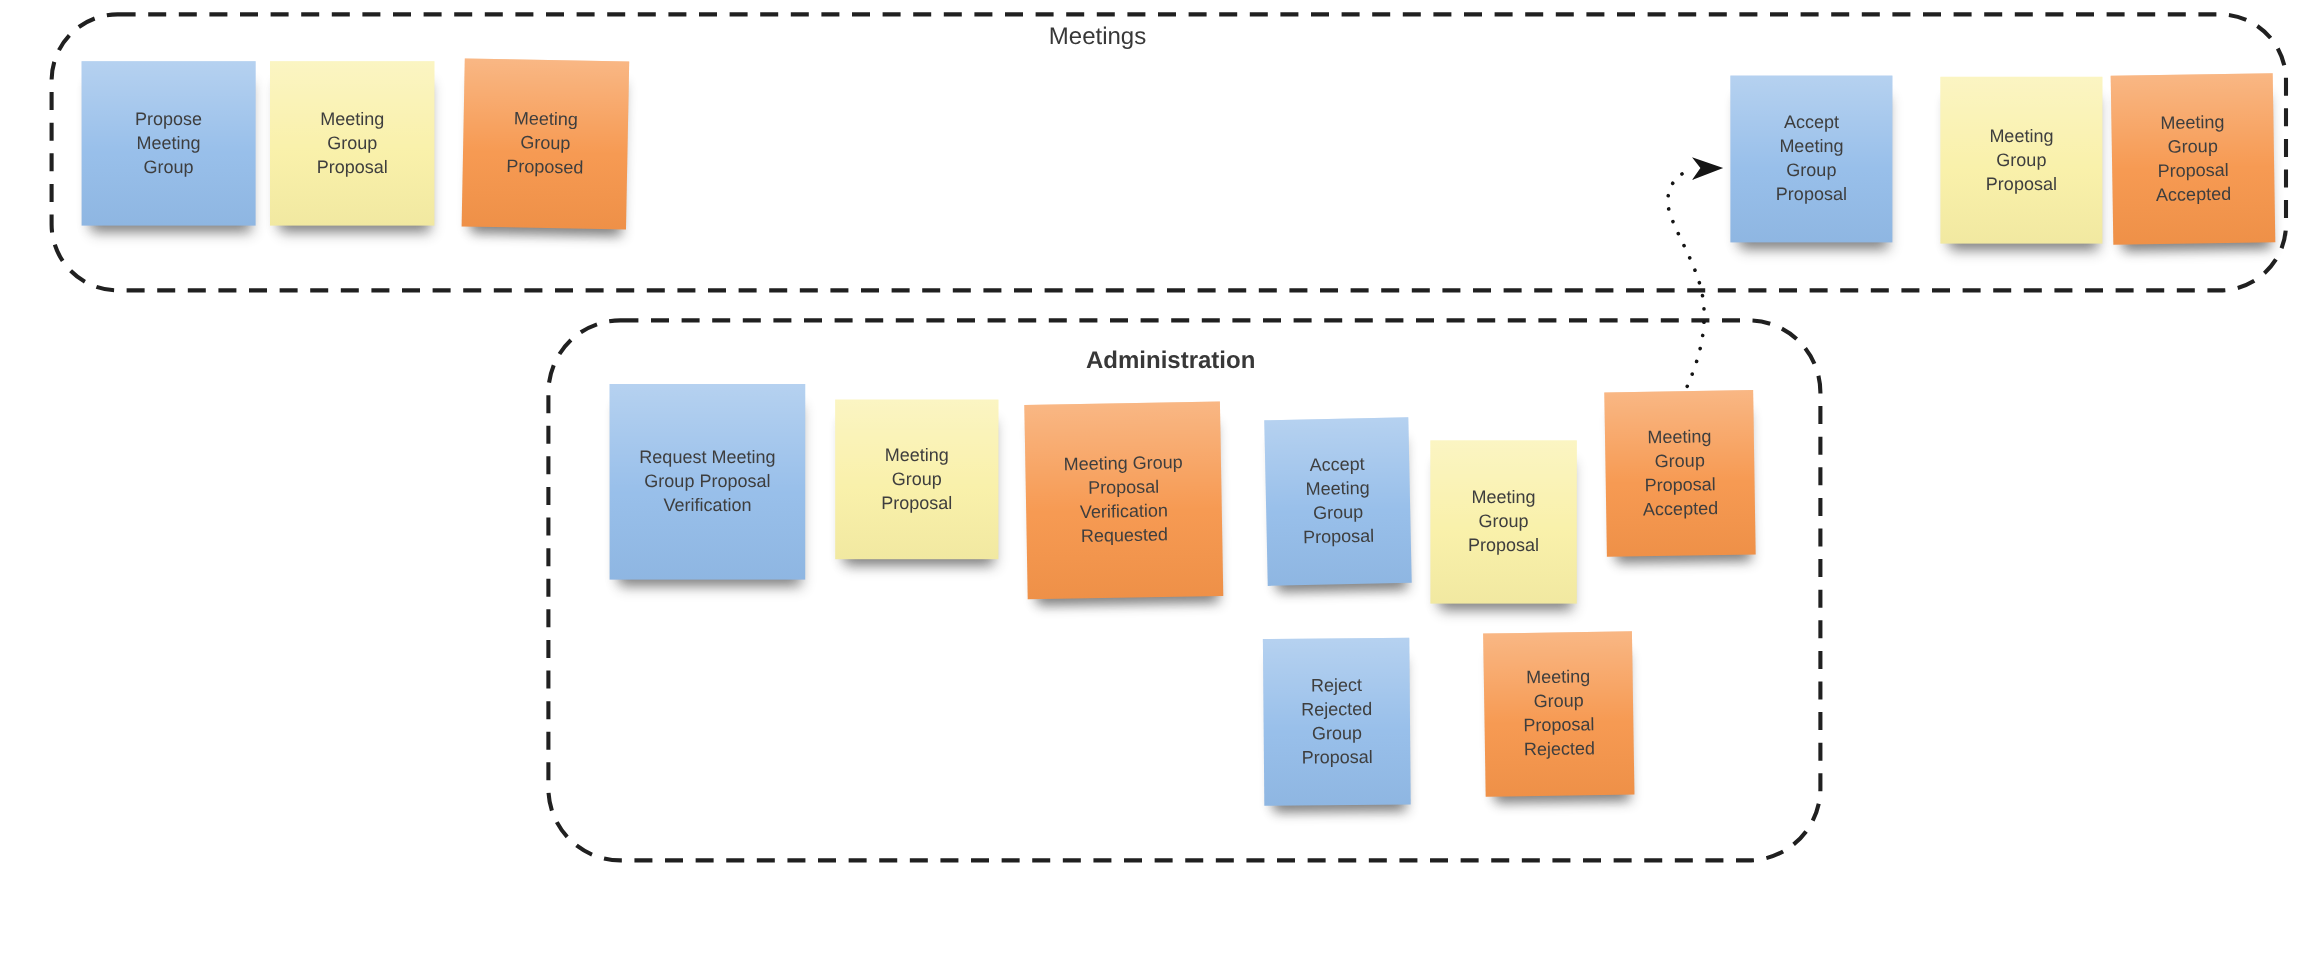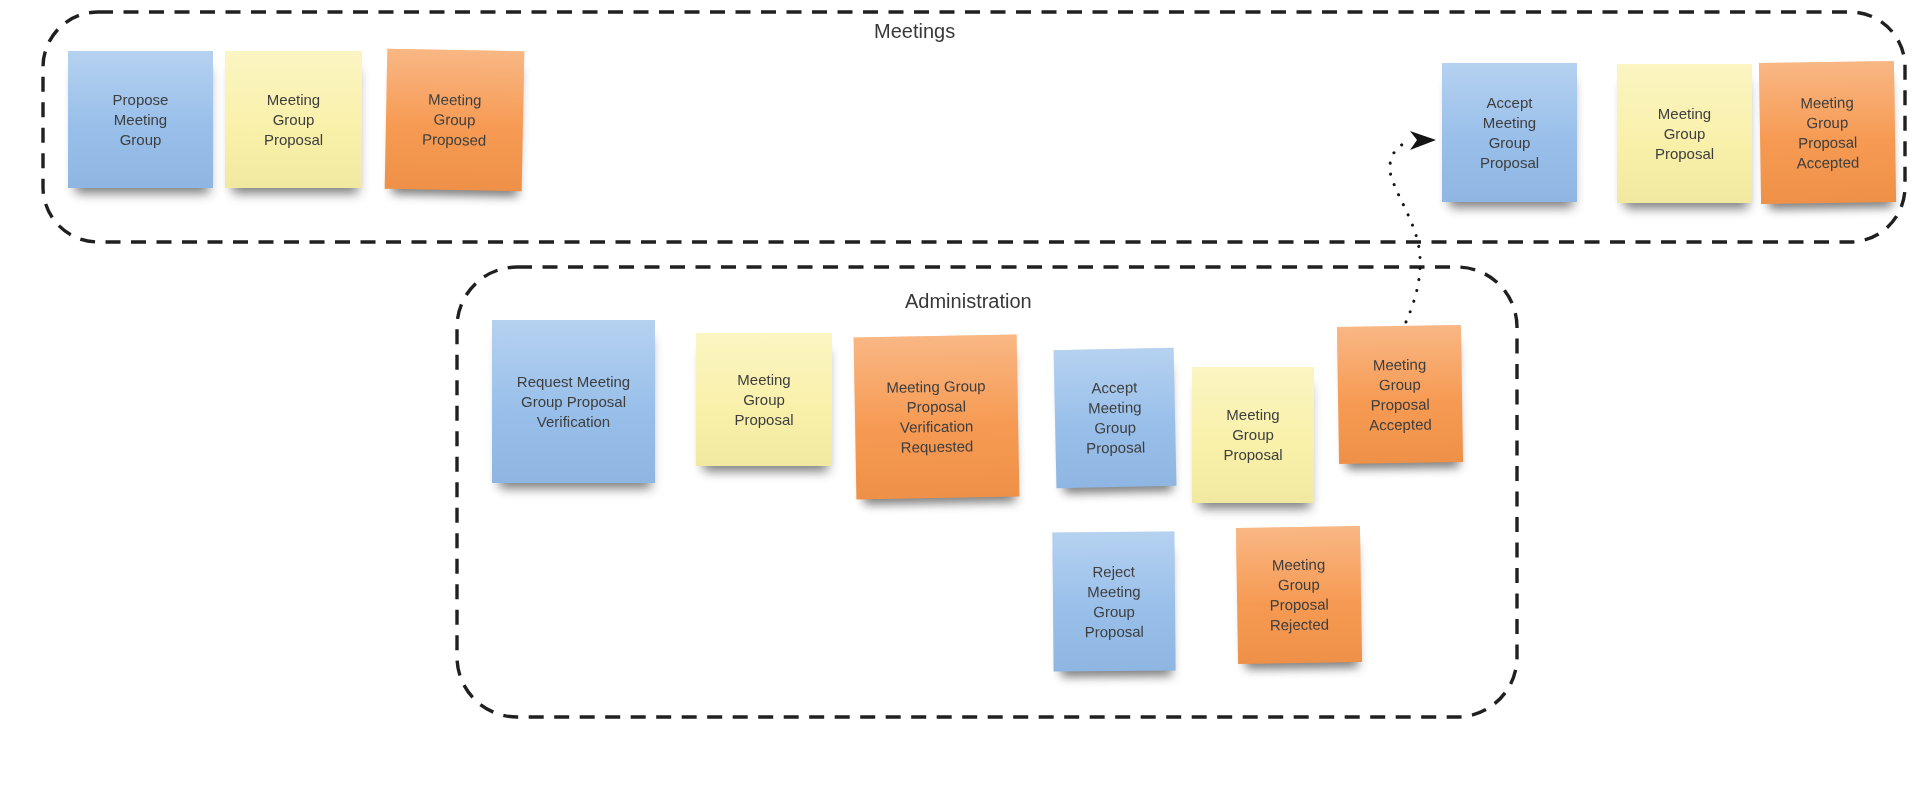--- a/index.html
+++ b/index.html
@@ -71,60 +71,60 @@
 <div class="board">
 
   <svg class="underlay" viewBox="0 0 1930 809">
     <rect class="lane-border" x="43" y="12" width="1862" height="230" rx="55"></rect>
     <rect class="lane-border" x="457" y="267" width="1060" height="450" rx="60"></rect>
     <path class="flow-path" d="M 1406 322 C 1416 299 1423 274 1419 248 C 1415 222 1397 196 1391 176 C 1387 160 1394 146 1410 141"></path>
     <polygon class="flow-head" points="1436,140 1410,131 1417,140 1410,150"></polygon>
   </svg>
 
   <div class="lane-label" style="left:874px; top:19px; width:200px;">Meetings</div>
-  <div class="lane-label" style="left:905px; top:289px; width:200px;">Administration</div>
+  <div class="lane-label" style="left:905px; top:289px; width:200px;font-weight:bold;">Administration</div>
 
   <div class="note blue" style="left:68px; top:51px; width:145px; height:137px;align-items:center;">
     <span class="note-text">Propose Meeting Group</span>
   </div>
   <div class="note yellow" style="left:225px; top:51px; width:137px; height:137px;">
     <span class="note-text">Meeting Group Proposal</span>
   </div>
   <div class="note orange" style="left:386px; top:50px; width:137px; height:140px; transform:rotate(1.1deg);">
     <span class="note-text">Meeting Group Proposed</span>
   </div>
   <div class="note blue" style="left:1442px; top:63px; width:135px; height:139px;">
     <span class="note-text">Accept Meeting Group Proposal</span>
   </div>
   <div class="note yellow" style="left:1617px; top:64px; width:135px; height:139px;">
     <span class="note-text">Meeting Group Proposal</span>
   </div>
   <div class="note orange" style="left:1760px; top:62px; width:135px; height:141px; transform:rotate(-0.9deg);">
     <span class="note-text">Meeting Group Proposal Accepted</span>
   </div>
 
-  <div class="note blue" style="left:492px; top:320px; width:163px; height:163px;">
+  <div class="note blue" style="left:508px; top:320px; width:163px; height:163px;">
     <span class="note-text">Request Meeting Group Proposal Verification</span>
   </div>
   <div class="note yellow" style="left:696px; top:333px; width:136px; height:133px;">
     <span class="note-text">Meeting Group Proposal</span>
   </div>
   <div class="note orange" style="left:855px; top:336px; width:163px; height:162px; transform:rotate(-1deg);">
     <span class="note-text">Meeting Group Proposal Verification Requested</span>
   </div>
   <div class="note blue" style="left:1055px; top:349px; width:120px; height:138px; transform:rotate(-1.2deg);">
     <span class="note-text">Accept Meeting Group Proposal</span>
   </div>
   <div class="note yellow" style="left:1192px; top:367px; width:122px; height:136px;">
     <span class="note-text">Meeting Group Proposal</span>
   </div>
   <div class="note orange" style="left:1338px; top:326px; width:124px; height:137px; transform:rotate(-0.9deg);">
     <span class="note-text">Meeting Group Proposal Accepted</span>
   </div>
 
   <div class="note blue" style="left:1053px; top:532px; width:122px; height:139px; transform:rotate(-0.5deg);">
-    <span class="note-text">Reject Meeting Group Proposal</span>
+    <span class="note-text">Reject Rejected Group Proposal</span>
   </div>
   <div class="note orange" style="left:1237px; top:527px; width:124px; height:136px; transform:rotate(-0.9deg);">
     <span class="note-text">Meeting Group Proposal Rejected</span>
   </div>
 
 </div>
 
 </body></html>

